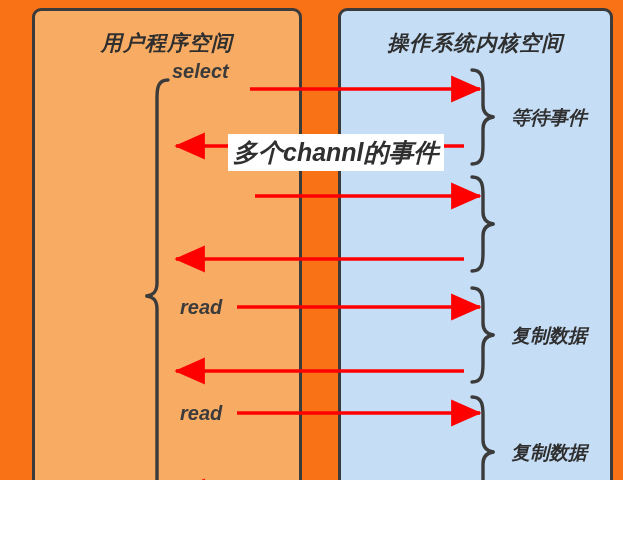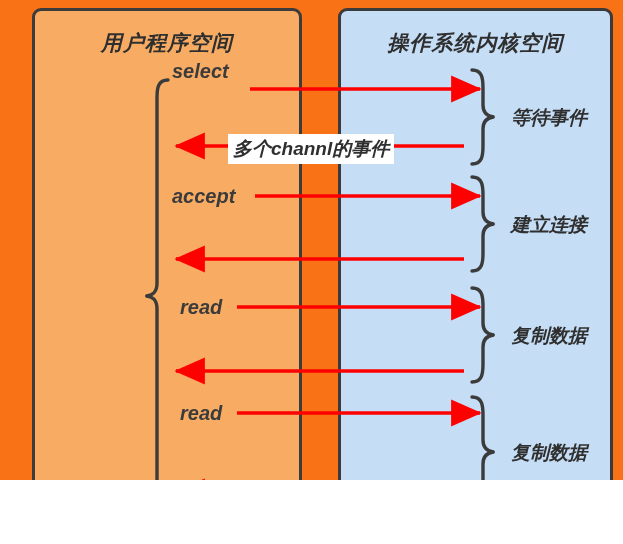--- a/index.html
+++ b/index.html
@@ -6,21 +6,21 @@
   body{font-family:"Liberation Sans","DejaVu Sans",sans-serif;}
   #stage{position:relative;width:623px;height:480px;background:#f97316;overflow:hidden;font-style:italic;}
   .box{position:absolute;border:3px solid #3b3b3b;border-radius:9px;box-sizing:border-box;}
   #user-space{left:32px;top:8px;width:270px;height:524px;background:#F8AC63;}
   #kernel-space{left:338px;top:8px;width:275px;height:524px;background:#C5DDF5;}
   .box-title{position:absolute;left:0;right:0;top:18px;text-align:center;font-size:21px;font-weight:bold;color:#2f2f2f;letter-spacing:1px;}
   .svg-layer{position:absolute;left:0;top:0;width:623px;height:544px;pointer-events:none;}
   .call-label{position:absolute;font-size:20px;font-weight:bold;color:#3b3b3b;white-space:nowrap;}
   .side-label{position:absolute;font-size:19px;font-weight:bold;color:#2f2f2f;white-space:nowrap;}
   .thread-label{position:absolute;font-size:19px;color:#2f2f2f;white-space:nowrap;}
-  .event-chip{position:absolute;background:#ffffff;padding:2px 5px;font-size:19px;font-weight:bold;color:#2f2f2f;white-space:nowrap;}
+  .event-chip{position:absolute;background:#ffffff;padding:2px 5px;font-size:25px;font-weight:bold;color:#2f2f2f;white-space:nowrap;}
 </style>
 </head>
 <body>
 
 <div id="stage">
 
   <div class="box" id="user-space">
     <div class="box-title">用户程序空间</div>
   </div>
 
@@ -70,25 +70,23 @@
         <path d="M472,382 C482,382 483,374 483,364 L483,347 C483,339 487,336 493,335"></path>
       </g>
       <g>
         <path d="M472,397 C482,397 483,405 483,415 L483,440 C483,448 487,451 493,452"></path>
         <path d="M472,507 C482,507 483,499 483,489 L483,464 C483,456 487,453 493,452"></path>
       </g>
     </g>
   </svg>
 
   <div class="call-label" style="left:172px;top:60px;">select</div>
-  <div class="call-label" style="left:172px;top:185px;">accept</div>
   <div class="call-label" style="left:180px;top:296px;">read</div>
   <div class="call-label" style="left:180px;top:402px;">read</div>
 
   <div class="event-chip" style="left:228px;top:134px;">多个channl的事件</div>
 
 
   <div class="side-label" style="left:511px;top:105px;text-align:right;">等待事件</div>
-  <div class="side-label" style="left:511px;top:212px;">建立连接</div>
   <div class="side-label" style="left:511px;top:323px;">复制数据</div>
   <div class="side-label" style="left:511px;top:440px;">复制数据</div>
 
 </div>
 
 </body></html>

